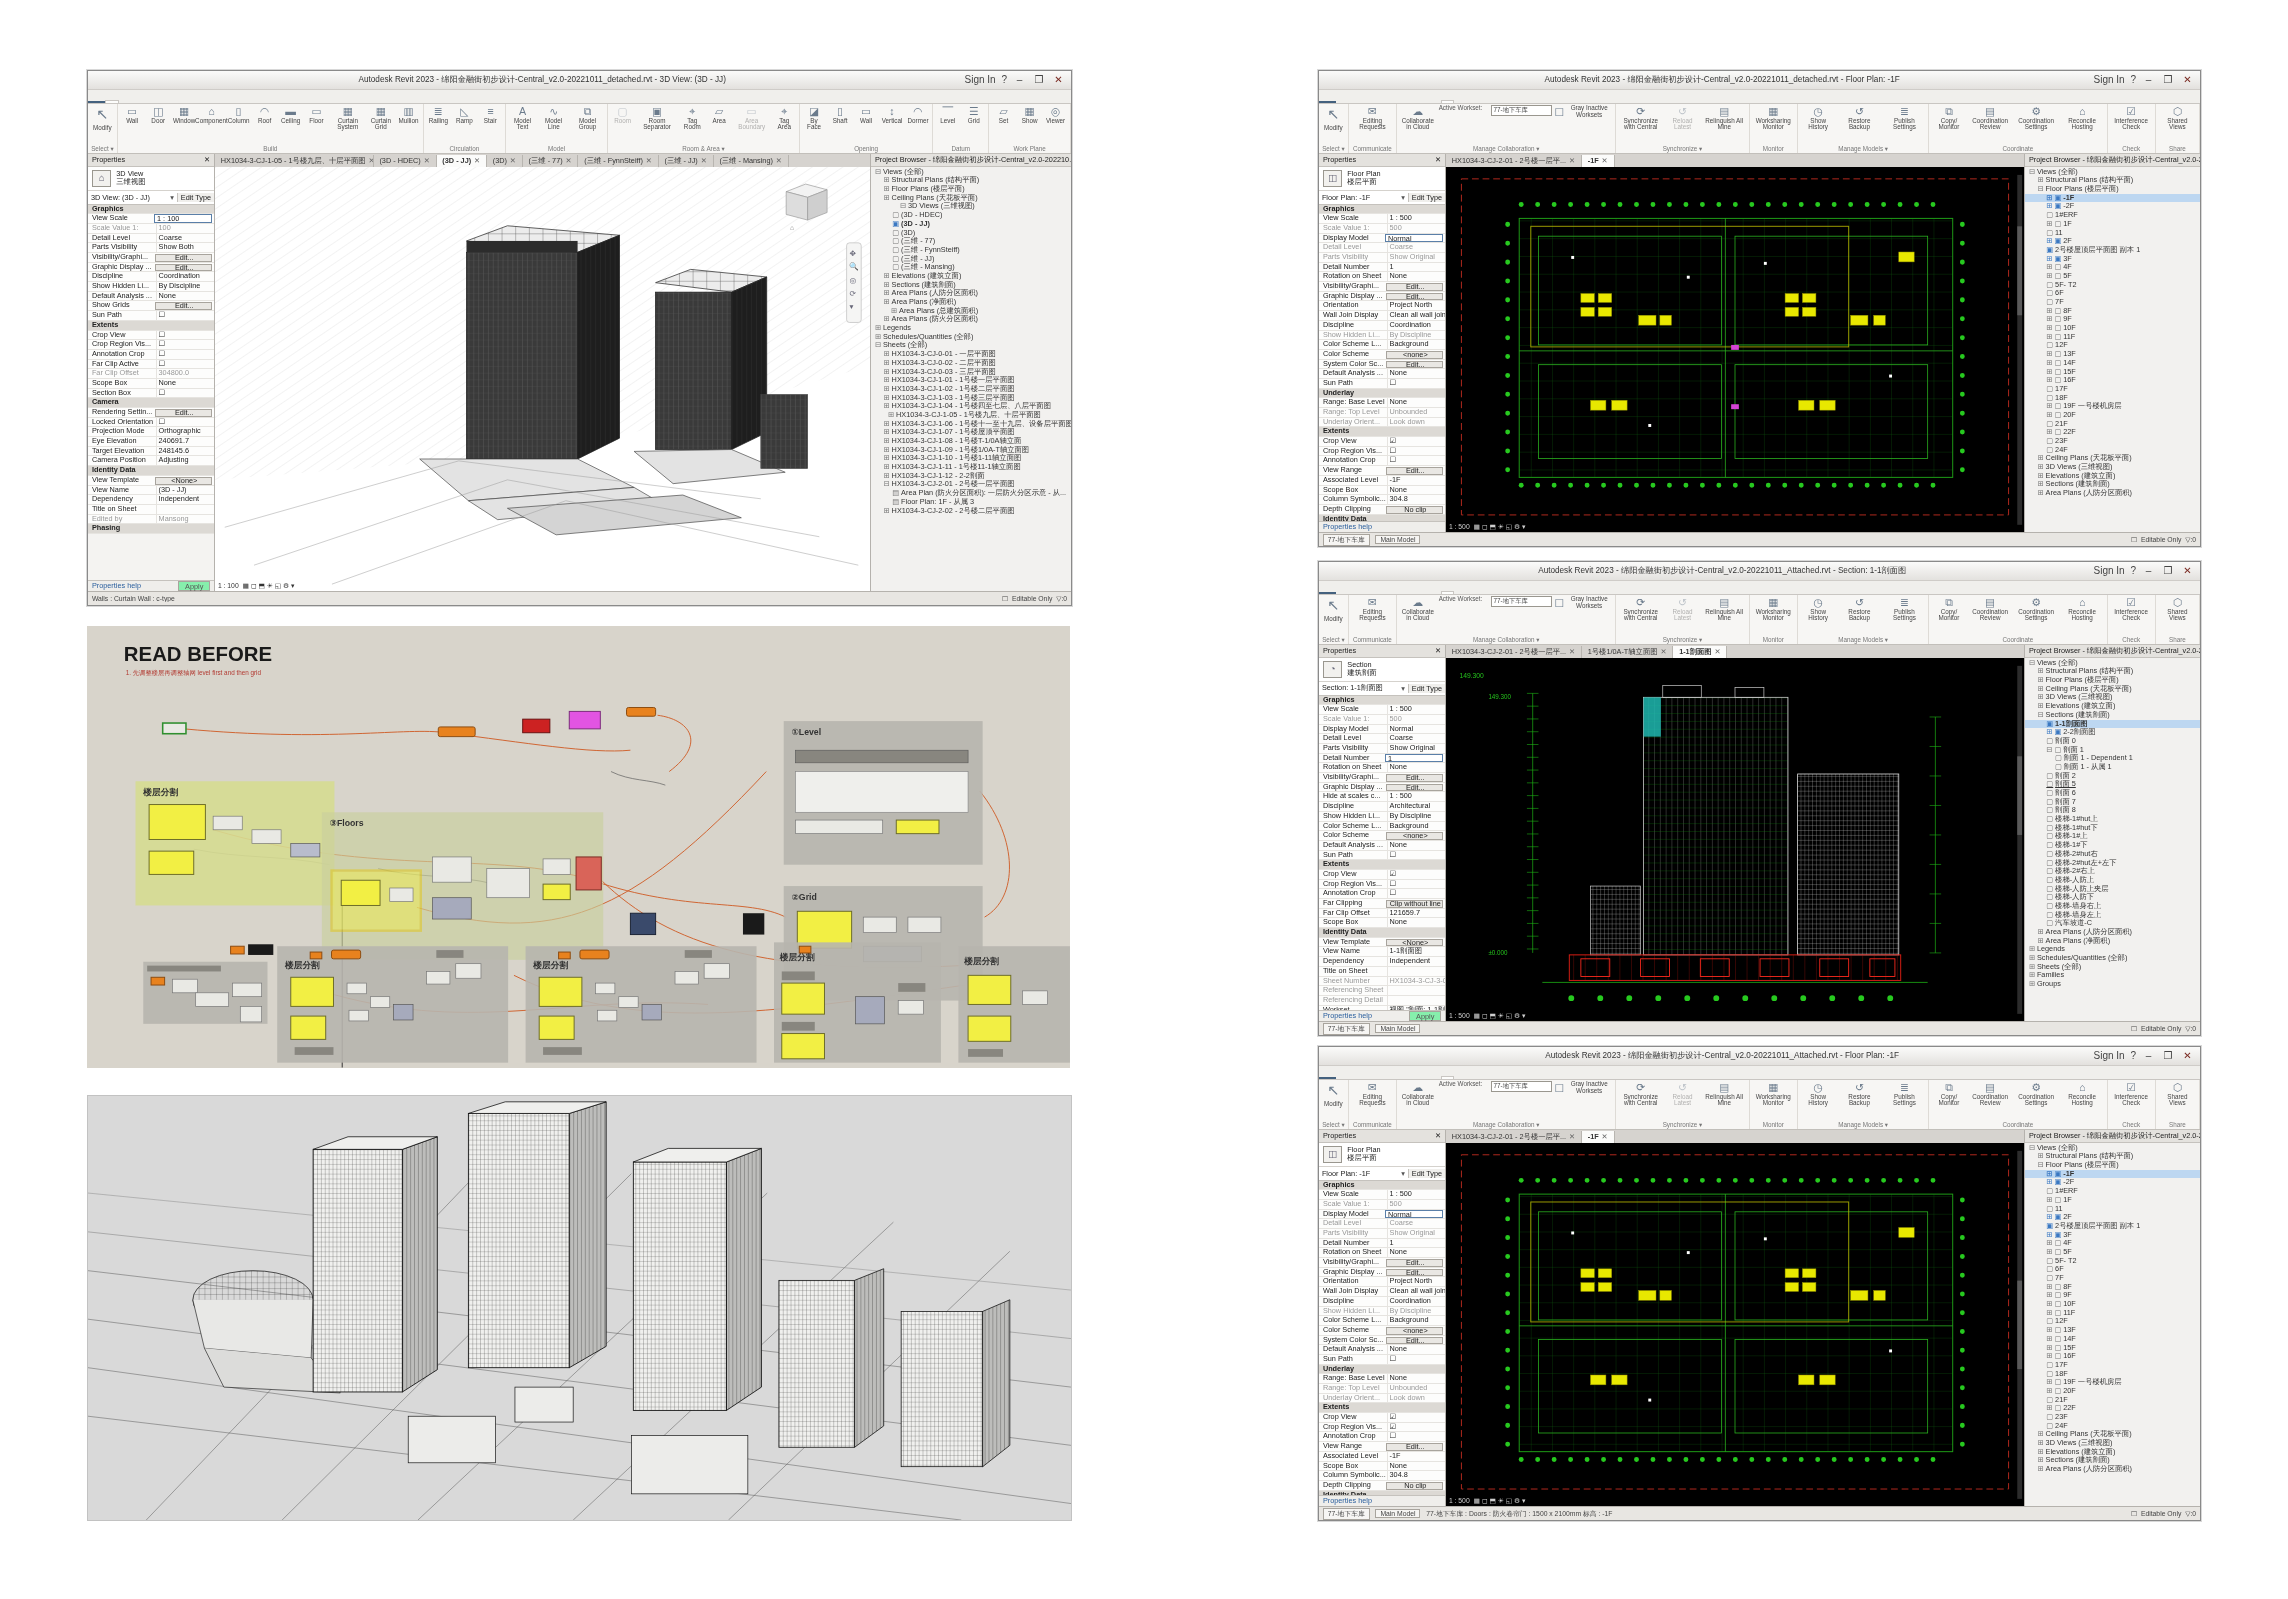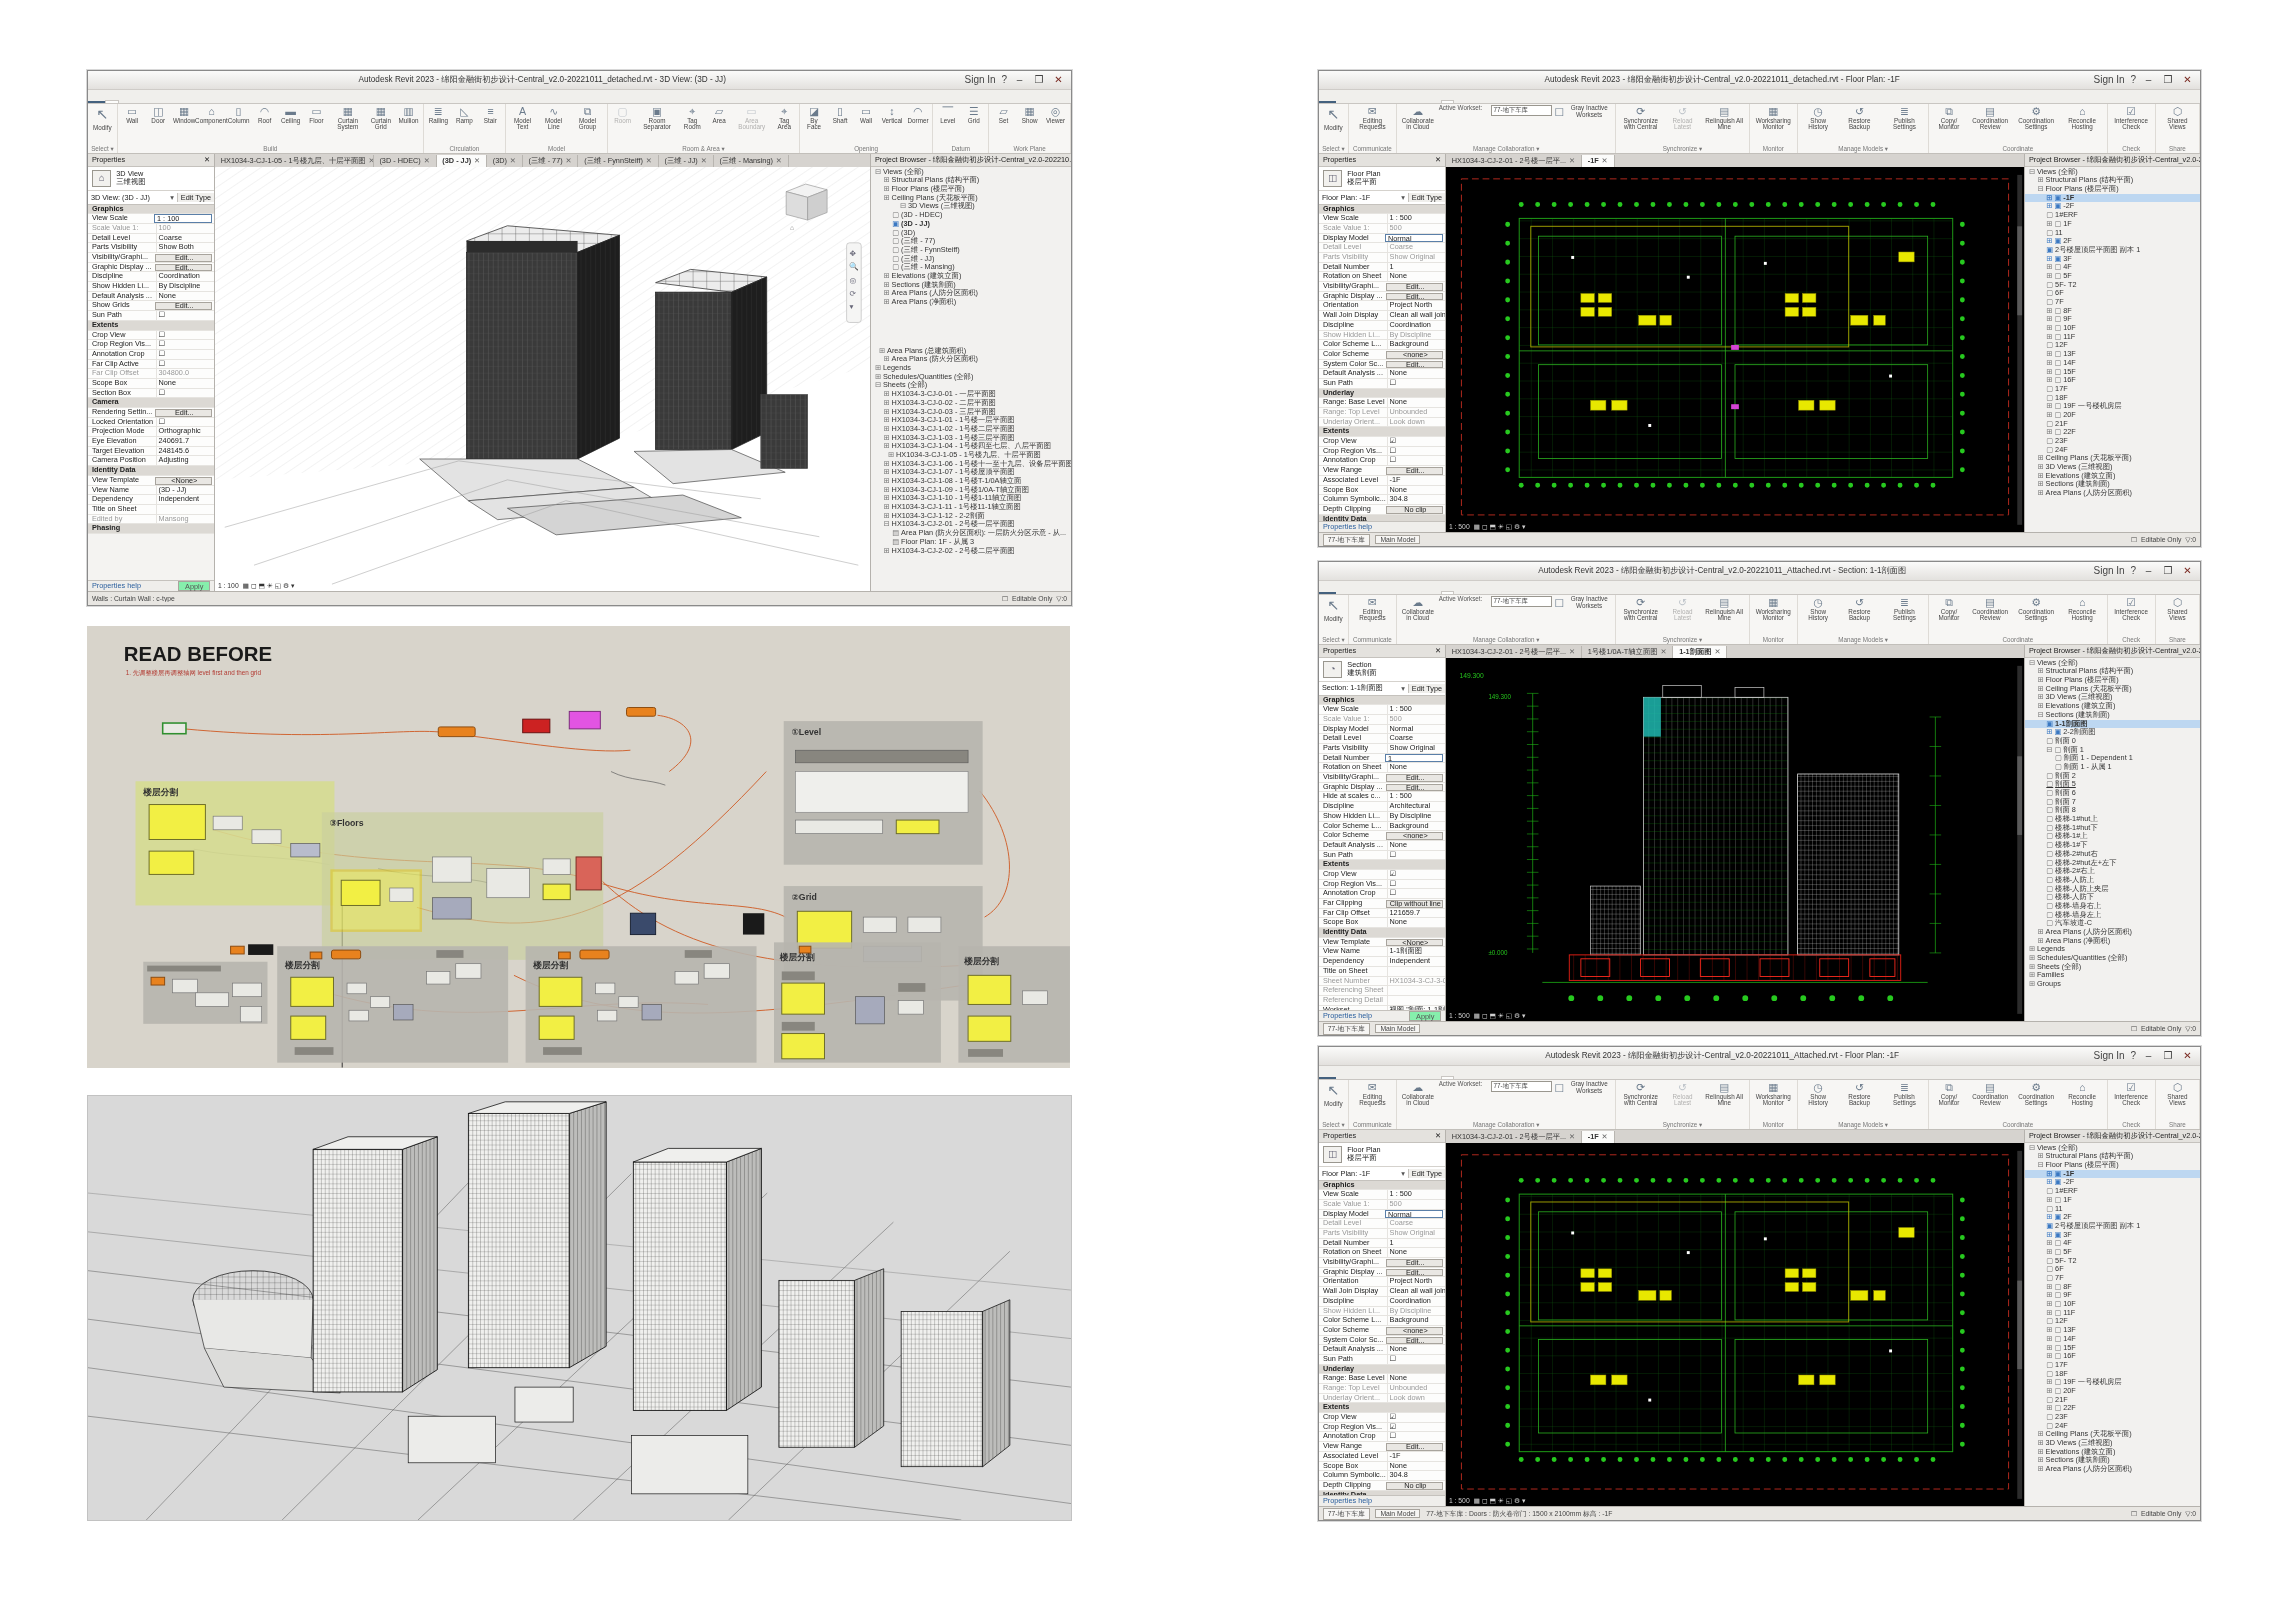--- a/index.html
+++ b/index.html
@@ -555,21 +555,21 @@
           <div class="trow bold blu" style="padding-left: 21.3px;"><span class="pre">▣</span><span>(3D - JJ)</span></div>
           <div class="trow" style="padding-left: 21.3px;"><span class="pre">▢</span><span>(3D)</span></div>
           <div class="trow" style="padding-left: 21.3px;"><span class="pre">▢</span><span>(三维 - 77)</span></div>
           <div class="trow" style="padding-left: 21.3px;"><span class="pre">▢</span><span>(三维 - FynnSteiff)</span></div>
           <div class="trow" style="padding-left: 21.3px;"><span class="pre">▢</span><span>(三维 - JJ)</span></div>
           <div class="trow" style="padding-left: 21.3px;"><span class="pre">▢</span><span>(三维 - Mansing)</span></div>
           <div class="trow" style="padding-left: 12.6px;"><span class="pre">⊞</span><span>Elevations (建筑立面)</span></div>
           <div class="trow" style="padding-left: 12.6px;"><span class="pre">⊞</span><span>Sections (建筑剖面)</span></div>
           <div class="trow" style="padding-left: 12.6px;"><span class="pre">⊞</span><span>Area Plans (人防分区面积)</span></div>
           <div class="trow" style="padding-left: 12.6px;"><span class="pre">⊞</span><span>Area Plans (净面积)</span></div>
-          <div class="trow" style="padding-left: 8px; margin-top: 40px;"><span class="pre">⊞</span><span>Area Plans (总建筑面积)</span></div>
+          <div class="trow" style="padding-left: 20px;"><span class="pre">⊞</span><span>Area Plans (总建筑面积)</span></div>
           <div class="trow" style="padding-left: 12.6px;"><span class="pre">⊞</span><span>Area Plans (防火分区面积)</span></div>
           <div class="trow" style="padding-left: 3.9px;"><span class="pre">⊞</span><span>Legends</span></div>
           <div class="trow" style="padding-left: 3.9px;"><span class="pre">⊞</span><span>Schedules/Quantities (全部)</span></div>
           <div class="trow" style="padding-left: 3.9px;"><span class="pre">⊟</span><span>Sheets (全部)</span></div>
           <div class="trow" style="padding-left: 12.6px;"><span class="pre">⊞</span><span>HX1034-3-CJ-0-01 - 一层平面图</span></div>
           <div class="trow" style="padding-left: 12.6px;"><span class="pre">⊞</span><span>HX1034-3-CJ-0-02 - 二层平面图</span></div>
           <div class="trow" style="padding-left: 12.6px;"><span class="pre">⊞</span><span>HX1034-3-CJ-0-03 - 三层平面图</span></div>
           <div class="trow" style="padding-left: 12.6px;"><span class="pre">⊞</span><span>HX1034-3-CJ-1-01 - 1号楼一层平面图</span></div>
           <div class="trow" style="padding-left: 12.6px;"><span class="pre">⊞</span><span>HX1034-3-CJ-1-02 - 1号楼二层平面图</span></div>
           <div class="trow" style="padding-left: 12.6px;"><span class="pre">⊞</span><span>HX1034-3-CJ-1-03 - 1号楼三层平面图</span></div>

